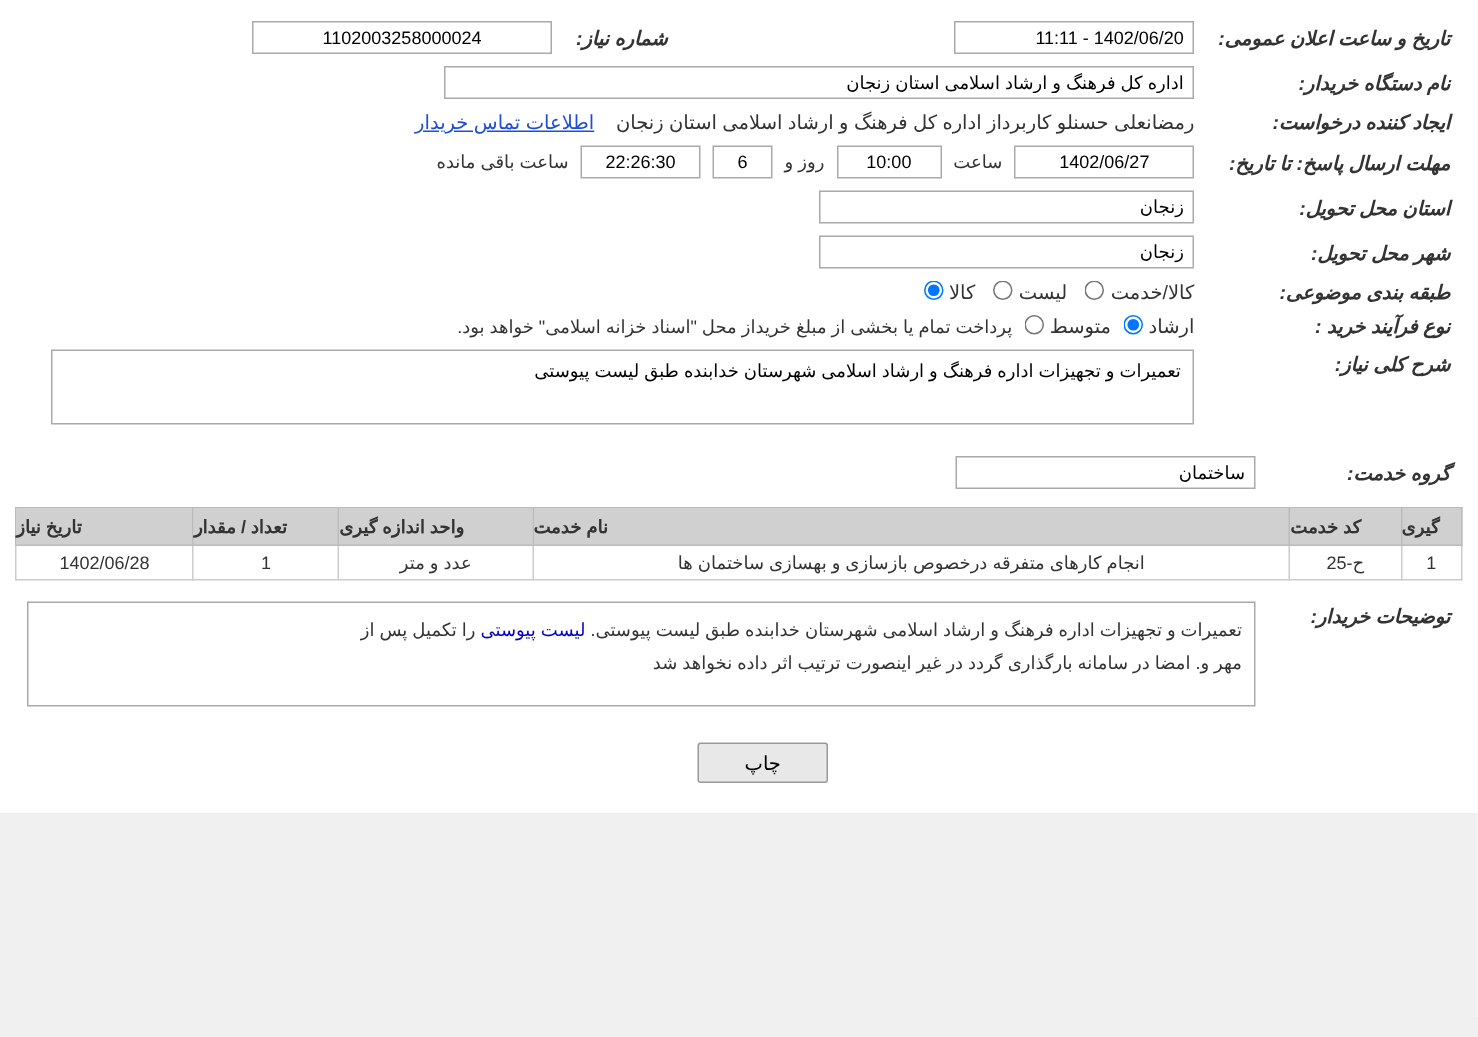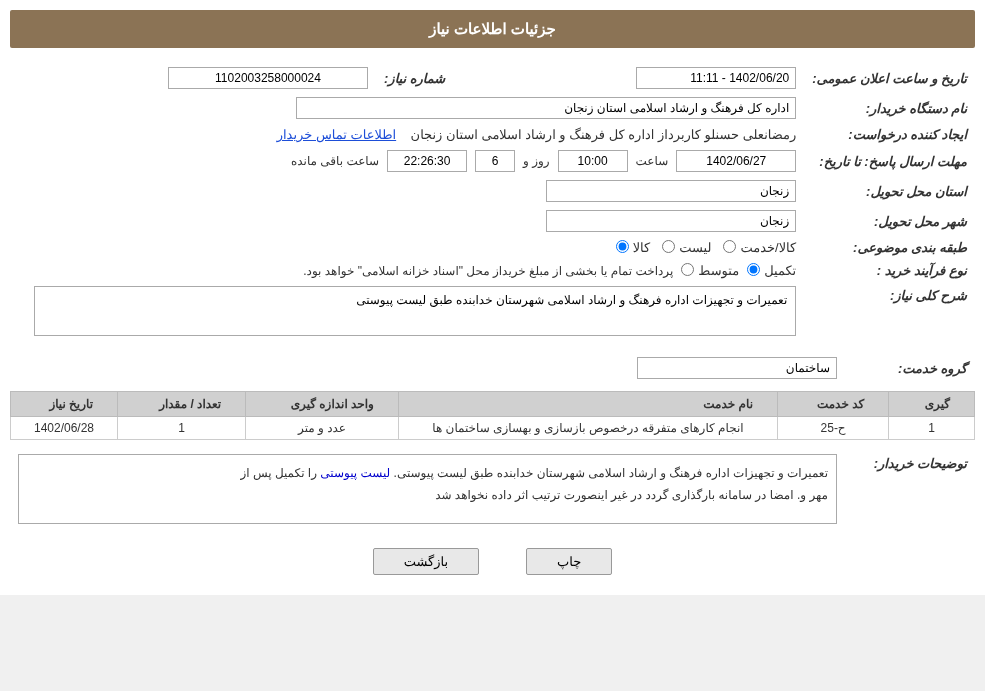--- a/index.html
+++ b/index.html
@@ -87,22 +87,22 @@
       text-align: right;
     }
     .service-table {
       width: 100%;
       border-collapse: collapse;
       margin-bottom: 10px;
     }
     .service-table th {
       background: #d0d0d0;
       border: 1px solid #bbb;
-      padding: 5px 24px;
-      text-align: right;
+      padding: 5px 0;
+      text-align: left;
       font-weight: bold;
       font-size: 12px;
     }
     .service-table td {
       border: 1px solid #ccc;
       padding: 4px 8px;
       text-align: center;
       font-size: 12px;
     }
     .service-table tr:nth-child(even) td { background: #f9f9f9; }
@@ -139,23 +139,20 @@
     }
     .btn-back {
       background: #e8e8e8;
     }
   </style>
 </head>
 <body>
 
 <div class="page-wrapper">
 
-  <div class="header-bar">
-    <span>جزئیات اطلاعات نیاز</span>
-  </div>
 
   <table class="info-table">
 
     <tbody>
         <tr>
       <td class="label-cell">تاریخ و ساعت اعلان عمومی:</td>
       <td class="value-cell">
         <input class="input-field input-narrow" type="text" value="1402/06/20 - 11:11" readonly="" style="width: 160px;">
       </td>
       <td class="label-cell" style="text-align:left; padding-right:20px;">شماره نیاز:</td>
@@ -227,21 +224,21 @@
           </label>
         </div>
       </td>
     </tr>
 
     <tr>
       <td class="label-cell">نوع فرآیند خرید :</td>
       <td colspan="3" class="value-cell">
         <div style="display:flex; align-items:center; gap:8px; direction:rtl; flex-wrap:wrap;">
           <label class="radio-item">
-            <span>تکمیل</span>
+            <span>ارشاد</span>
             <input type="radio" name="purchase_type" checked="" style="">
           </label>
           <label class="radio-item">
             <span>متوسط</span>
             <input type="radio" name="purchase_type" style="">
           </label>
           <span style="font-size:12px; color:#333;">پرداخت تمام یا بخشی از مبلغ خریداز محل "اسناد خزانه اسلامی" خواهد بود.</span>
         </div>
       </td>
     </tr>
@@ -299,15 +296,14 @@
           <span>تعمیرات و تجهیزات اداره فرهنگ و ارشاد اسلامی شهرستان خدابنده طبق لیست پیوستی. <a>لیست پیوستی</a> را تکمیل پس از</span><br>
           <span>مهر و. امضا در سامانه بارگذاری گردد در غیر اینصورت ترتیب اثر داده نخواهد شد</span>
         </div>
       </td>
     </tr>
   </tbody>
     </table>
 
   <div class="buttons-row">
     <button class="btn btn-print">چاپ</button>
-    <button class="btn btn-back">بازگشت</button>
   </div>
 </div>
 
 </body></html>

